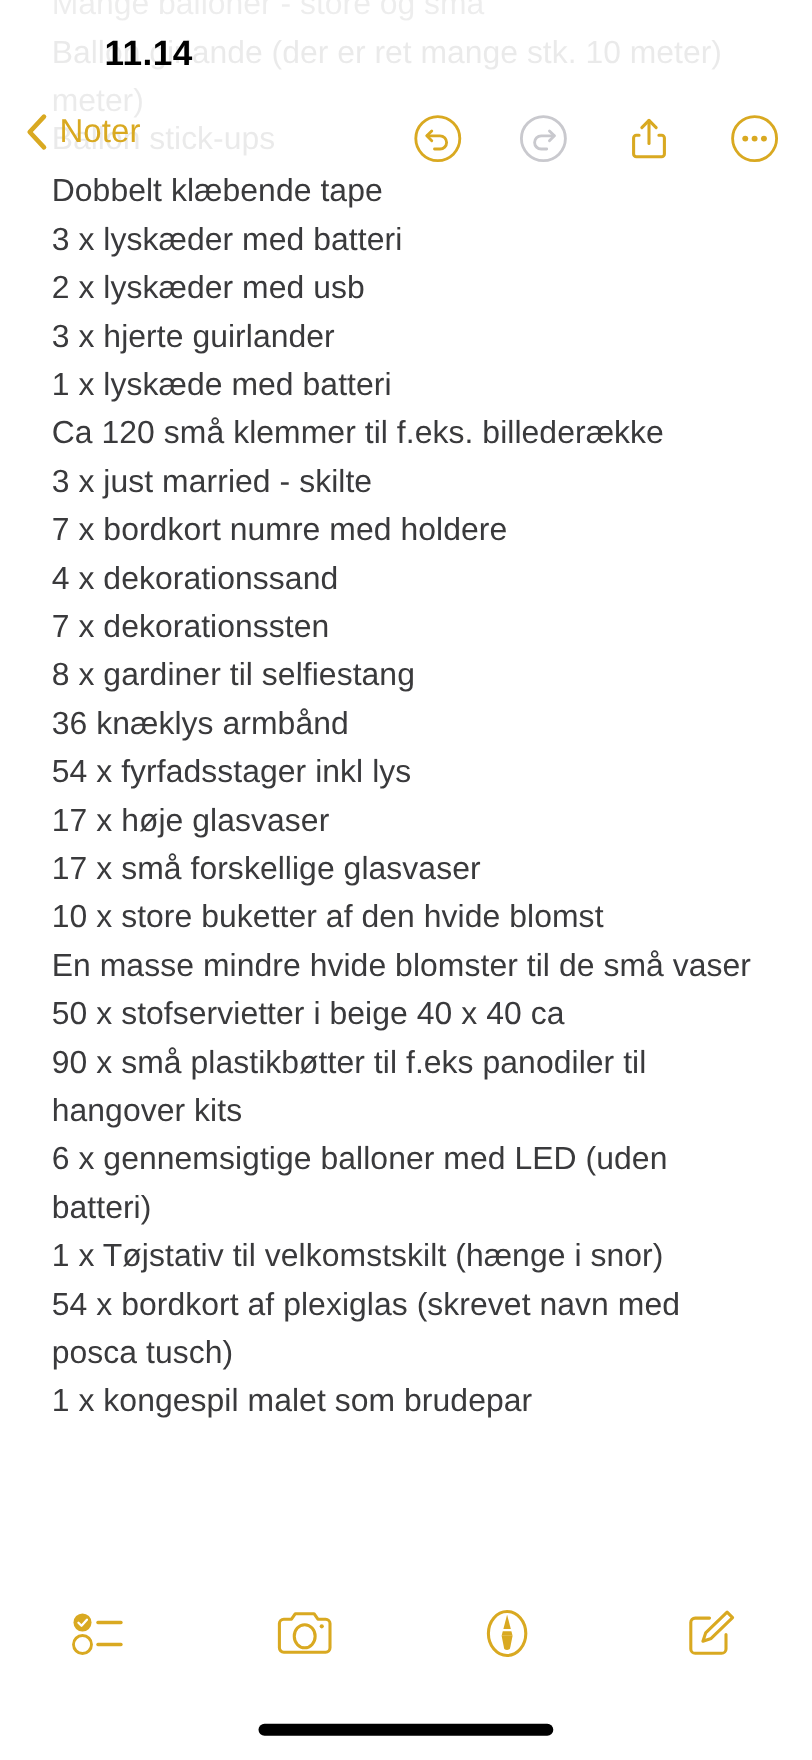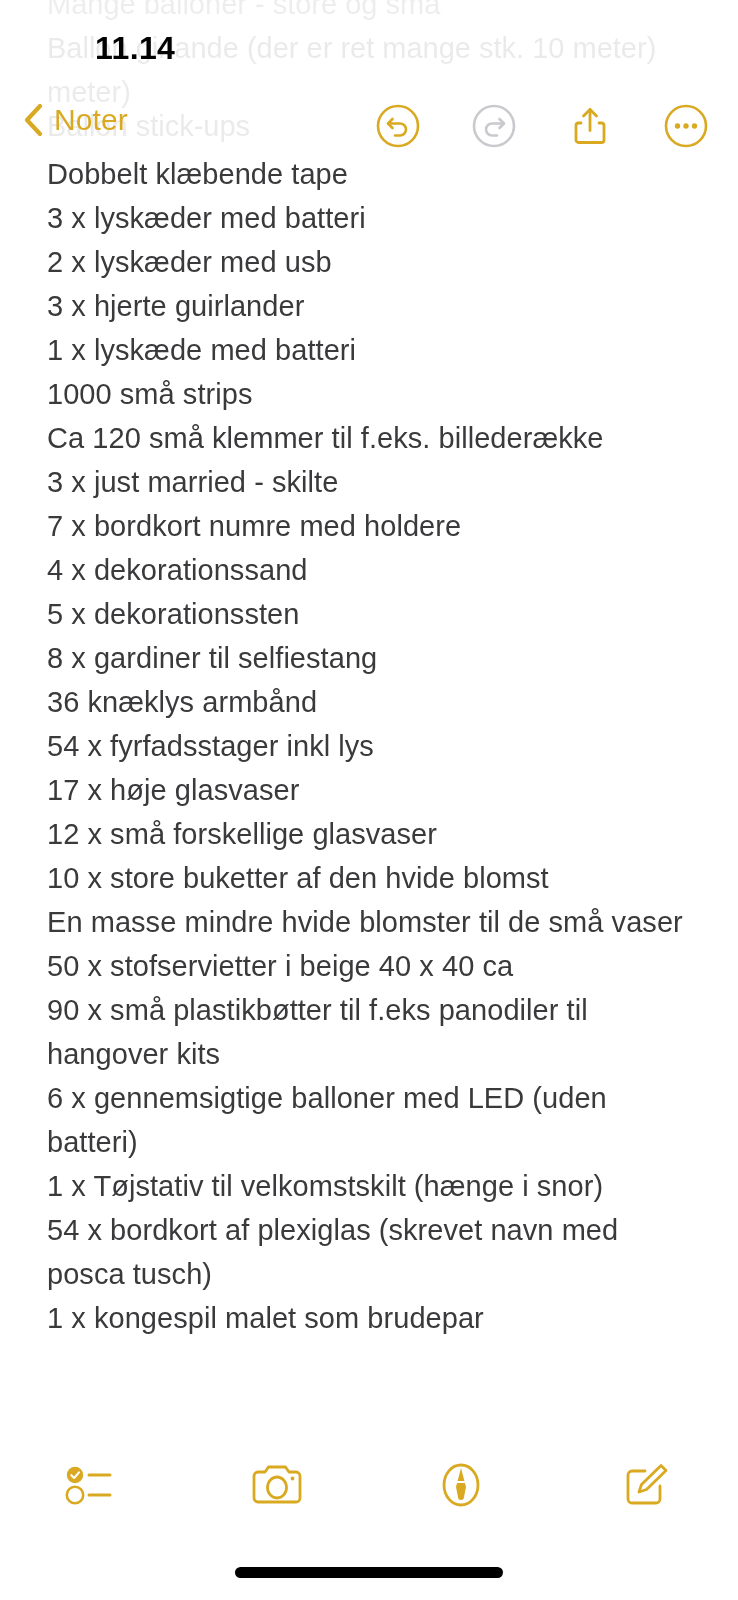--- a/index.html
+++ b/index.html
@@ -184,31 +184,30 @@
     </div>
   </div>
 
   <div class="note">
     <div class="note-inner">
         <div class="note-line">Dobbelt klæbende tape</div>
         <div class="note-line">3 x lyskæder med batteri</div>
         <div class="note-line">2 x lyskæder med usb</div>
         <div class="note-line">3 x hjerte guirlander</div>
         <div class="note-line">1 x lyskæde med batteri</div>
-        <div class="note-line">1000 små strips</div>
         <div class="note-line">Ca 120 små klemmer til f.eks. billederække</div>
         <div class="note-line">3 x just married - skilte</div>
         <div class="note-line">7 x bordkort numre med holdere</div>
         <div class="note-line">4 x dekorationssand</div>
-        <div class="note-line">5 x dekorationssten</div>
+        <div class="note-line">7 x dekorationssten</div>
         <div class="note-line">8 x gardiner til selfiestang</div>
         <div class="note-line">36 knæklys armbånd</div>
         <div class="note-line">54 x fyrfadsstager inkl lys</div>
         <div class="note-line">17 x høje glasvaser</div>
-        <div class="note-line">12 x små forskellige glasvaser</div>
+        <div class="note-line">17 x små forskellige glasvaser</div>
         <div class="note-line">10 x store buketter af den hvide blomst</div>
         <div class="note-line">En masse mindre hvide blomster til de små vaser</div>
         <div class="note-line">50 x stofservietter i beige 40 x 40 ca</div>
         <div class="note-line">90 x små plastikbøtter til f.eks panodiler til hangover kits</div>
         <div class="note-line">6 x gennemsigtige balloner med LED (uden batteri)</div>
         <div class="note-line">1 x Tøjstativ til velkomstskilt (hænge i snor)</div>
         <div class="note-line">54 x bordkort af plexiglas (skrevet navn med posca tusch)</div>
         <div class="note-line">1 x kongespil malet som brudepar</div>
       </div>
   </div>

